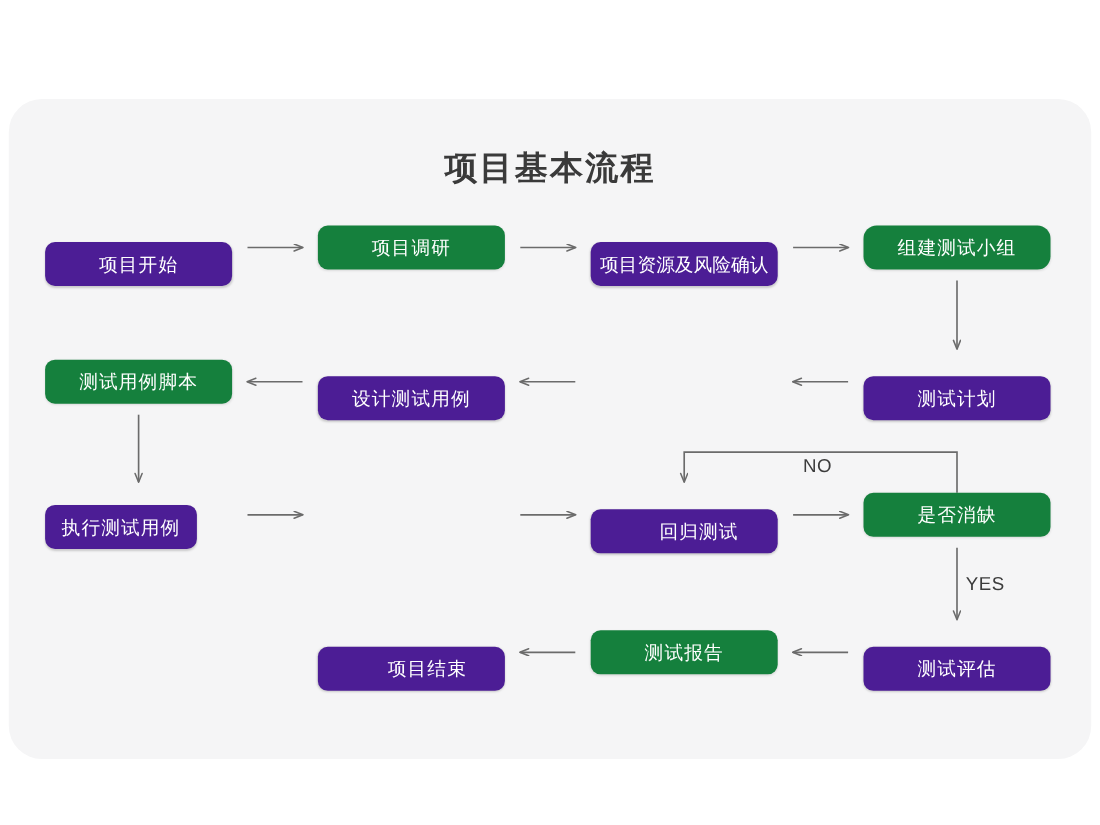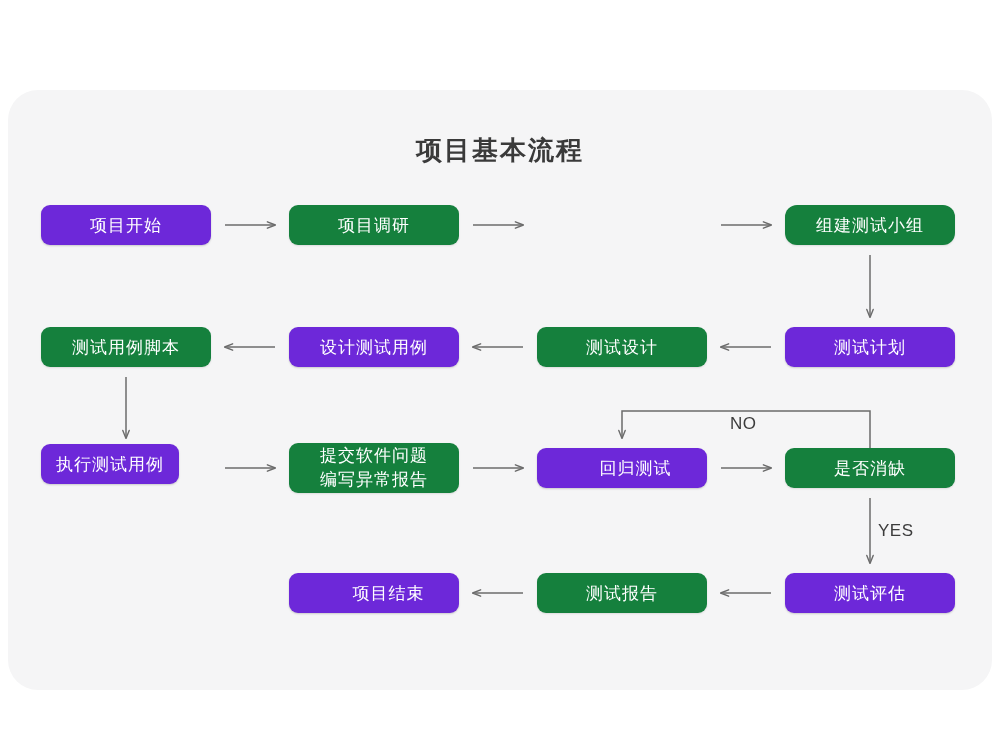--- a/index.html
+++ b/index.html
@@ -30,21 +30,21 @@
     border-radius: 30px;
   }
 
   
   #title {
     position: absolute;
     left: 0;
     top: 133px;
     width: 1000px;
     text-align: center;
-    font-size: 26px;
+    font-size: 30px;
     font-weight: 700;
     color: #3a3a3a;
     letter-spacing: 2px;
     white-space: pre;
   }
 
   
   #connectors {
     position: absolute;
     left: 0;
@@ -62,22 +62,23 @@
     align-items: center;
     justify-content: center;
     text-align: center;
     font-size: 17px;
     line-height: 23px;
     color: #ffffff;
     white-space: pre-line;
     letter-spacing: 1px;
   }
   .node.purple {
-    background: #6d28d9;
+    background: #4c1d95;
     box-shadow: 0 1px 2px rgba(0,0,0,0.18);
+    margin-top: 15px;
   }
   .node.gray {
     background: #15803d;
     box-shadow: 0 1px 2px rgba(0,0,0,0.10);
   }
   .node.tall { line-height: 24px; }
 
   
   .edge-label {
     position: absolute;
@@ -125,30 +126,28 @@
 
       <line x1="870" y1="498" x2="870" y2="563"></line>
 
       <line x1="771" y1="593" x2="721" y2="593"></line>
       <line x1="523" y1="593" x2="473" y2="593"></line>
     </g>
   </svg>
 
   <div class="node purple" style="left:41px;  top:205px; width:170px; height:40px;">项目开始</div>
   <div class="node gray" style="left:289px; top:205px; width:170px; height:40px;">项目调研</div>
+  <div class="node purple" style="left:537px; top:205px; width:170px; height:40px; letter-spacing:0px;">项目资源及风险确认</div>
   <div class="node gray" style="left:785px; top:205px; width:170px; height:40px;border-radius:12px;">组建测试小组</div>
 
   <div class="node gray" style="left:41px;  top:327px; width:170px; height:40px;">测试用例脚本</div>
   <div class="node purple" style="left:289px; top:327px; width:170px; height:40px;">设计测试用例</div>
-  <div class="node gray" style="left:537px; top:327px; width:170px; height:40px;">测试设计</div>
   <div class="node purple" style="left:785px; top:327px; width:170px; height:40px;">测试计划</div>
 
   <div class="node purple" style="left:41px;  top:444px; width:138px; height:40px;">执行测试用例</div>
-  <div class="node gray tall" style="left:289px; top:443px; width:170px; height:50px;">提交软件问题
-编写异常报告</div>
   <div class="node purple" style="left:537px; top:448px; width:170px; height:40px;padding-left:27px;">回归测试</div>
   <div class="node gray" style="left:785px; top:448px; width:170px; height:40px;">是否消缺</div>
 
   <div class="node purple" style="left:289px; top:573px; width:170px; height:40px;padding-left:29px;">项目结束</div>
   <div class="node gray" style="left:537px; top:573px; width:170px; height:40px;">测试报告</div>
   <div class="node purple" style="left:785px; top:573px; width:170px; height:40px;">测试评估</div>
 
   <div class="edge-label" style="left:730px; top:414px;">NO</div>
   <div class="edge-label" style="left:878px; top:521px;">YES</div>
 

